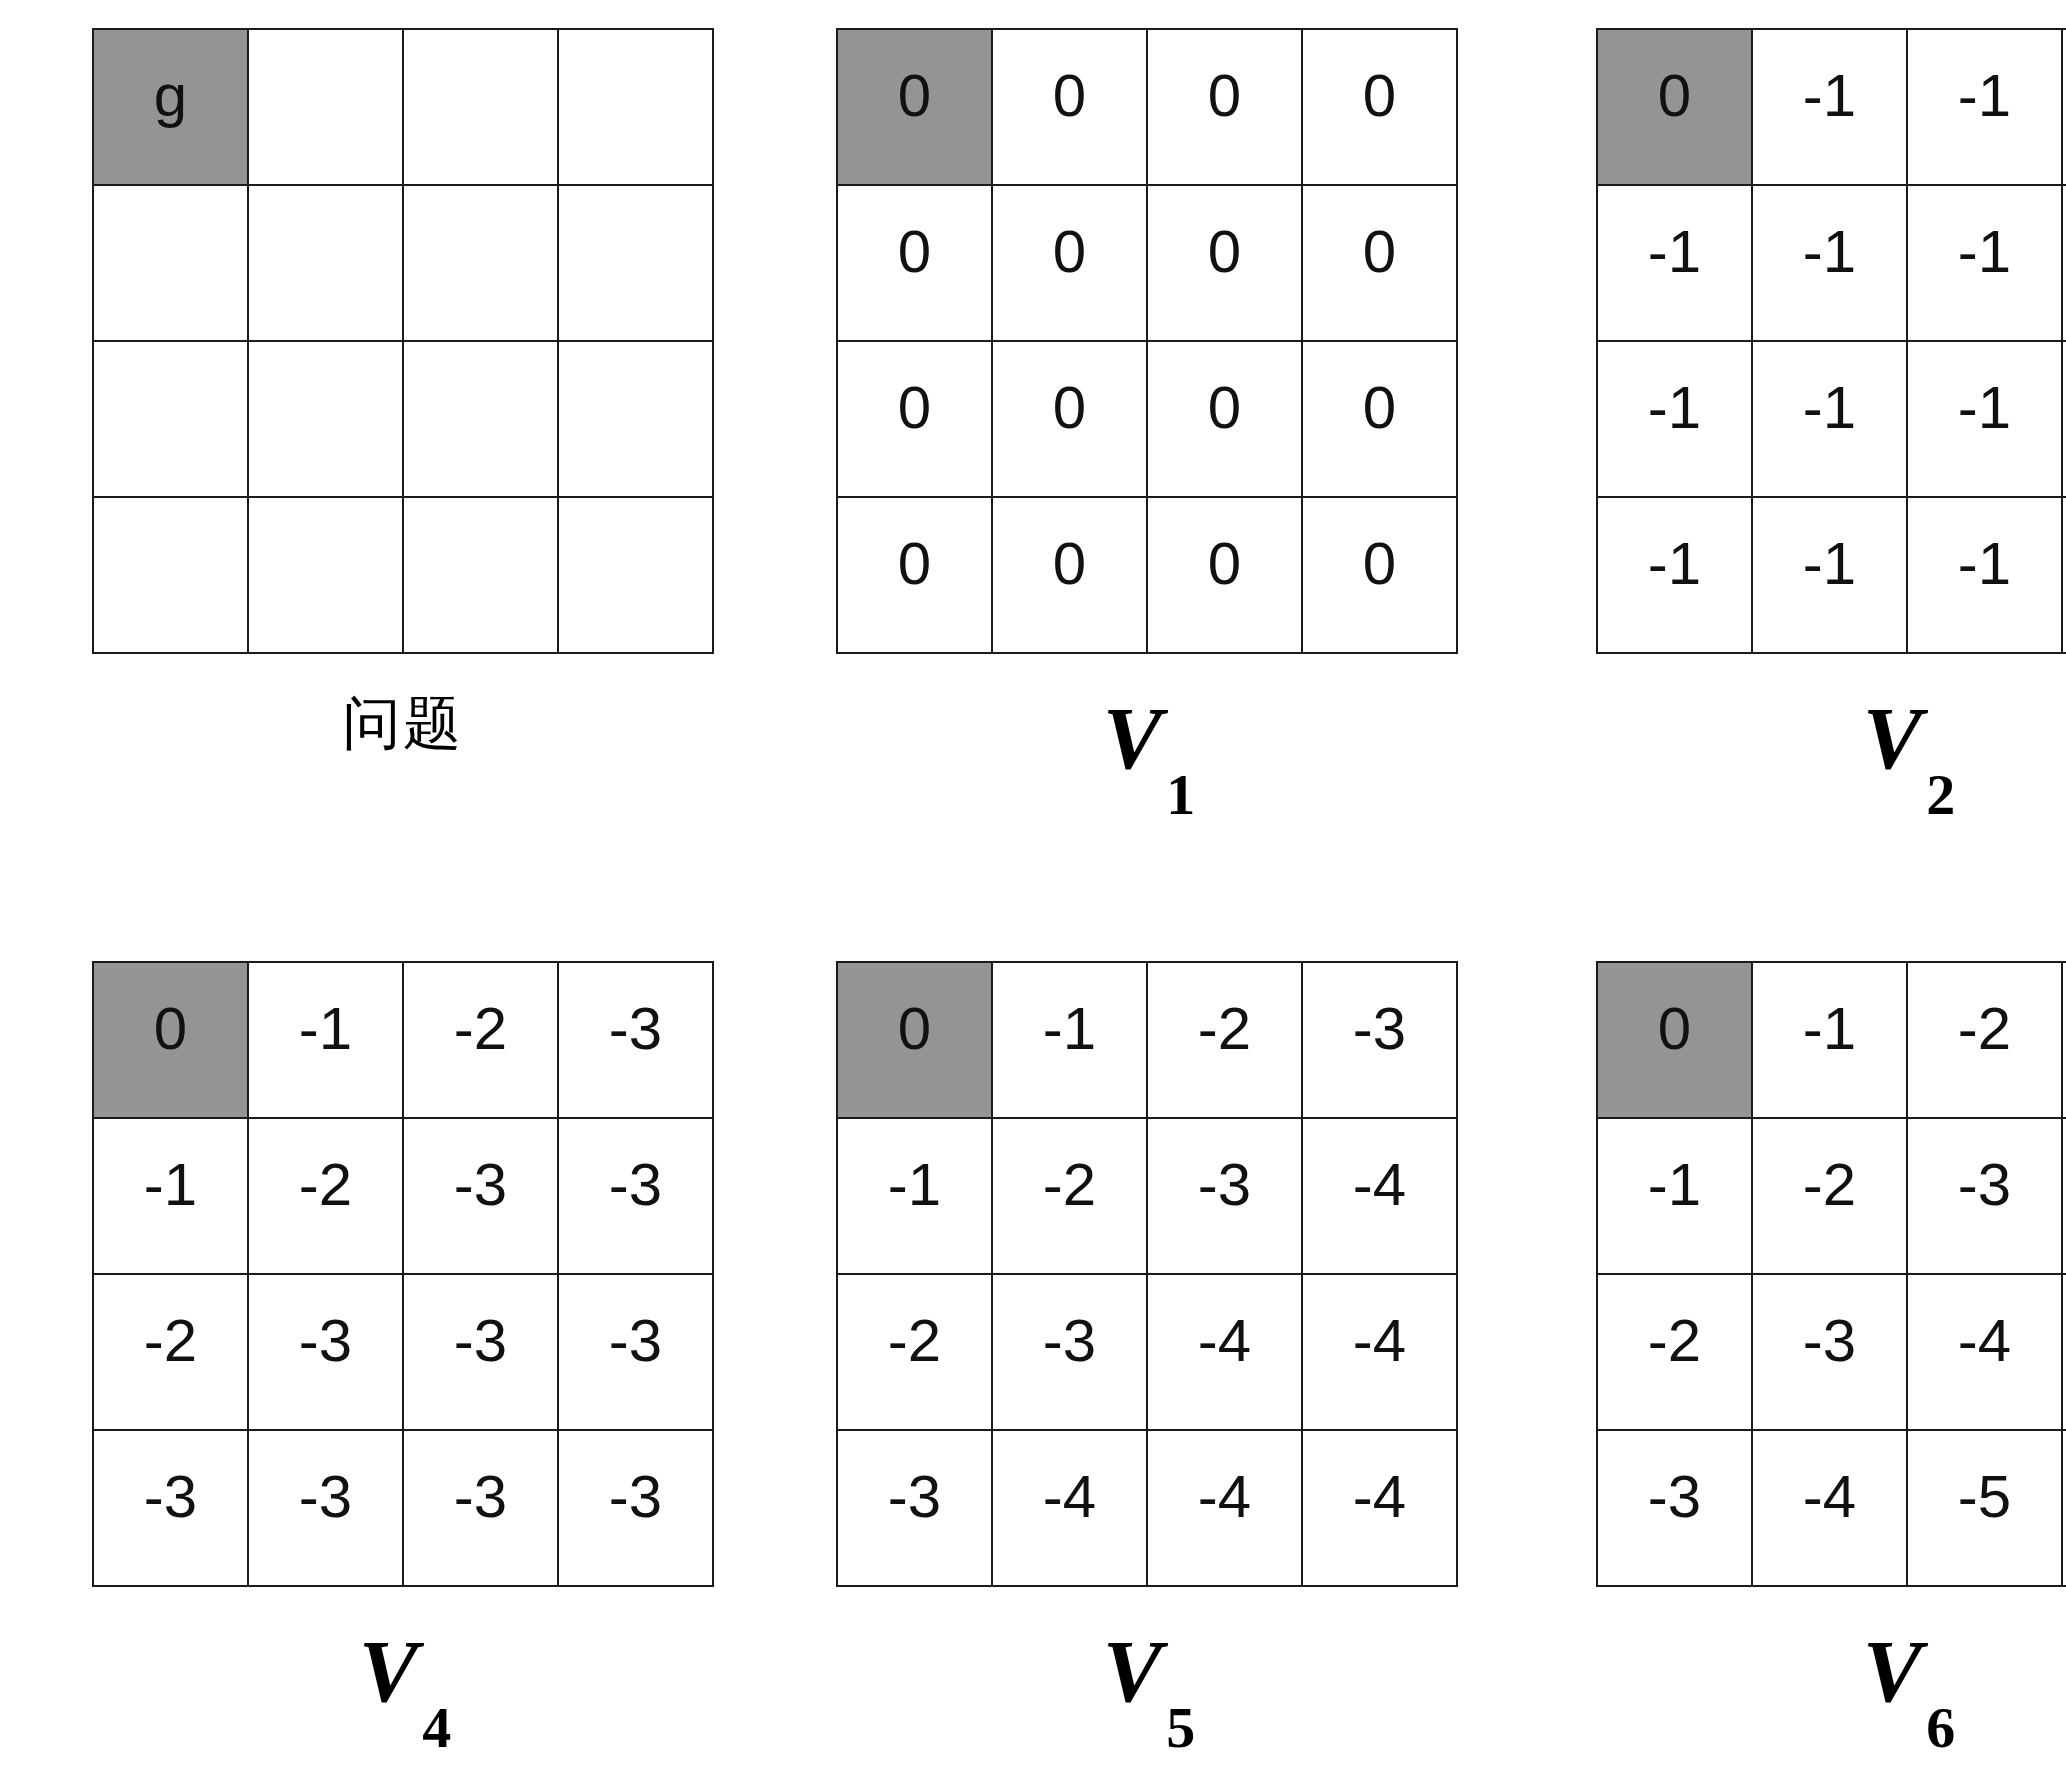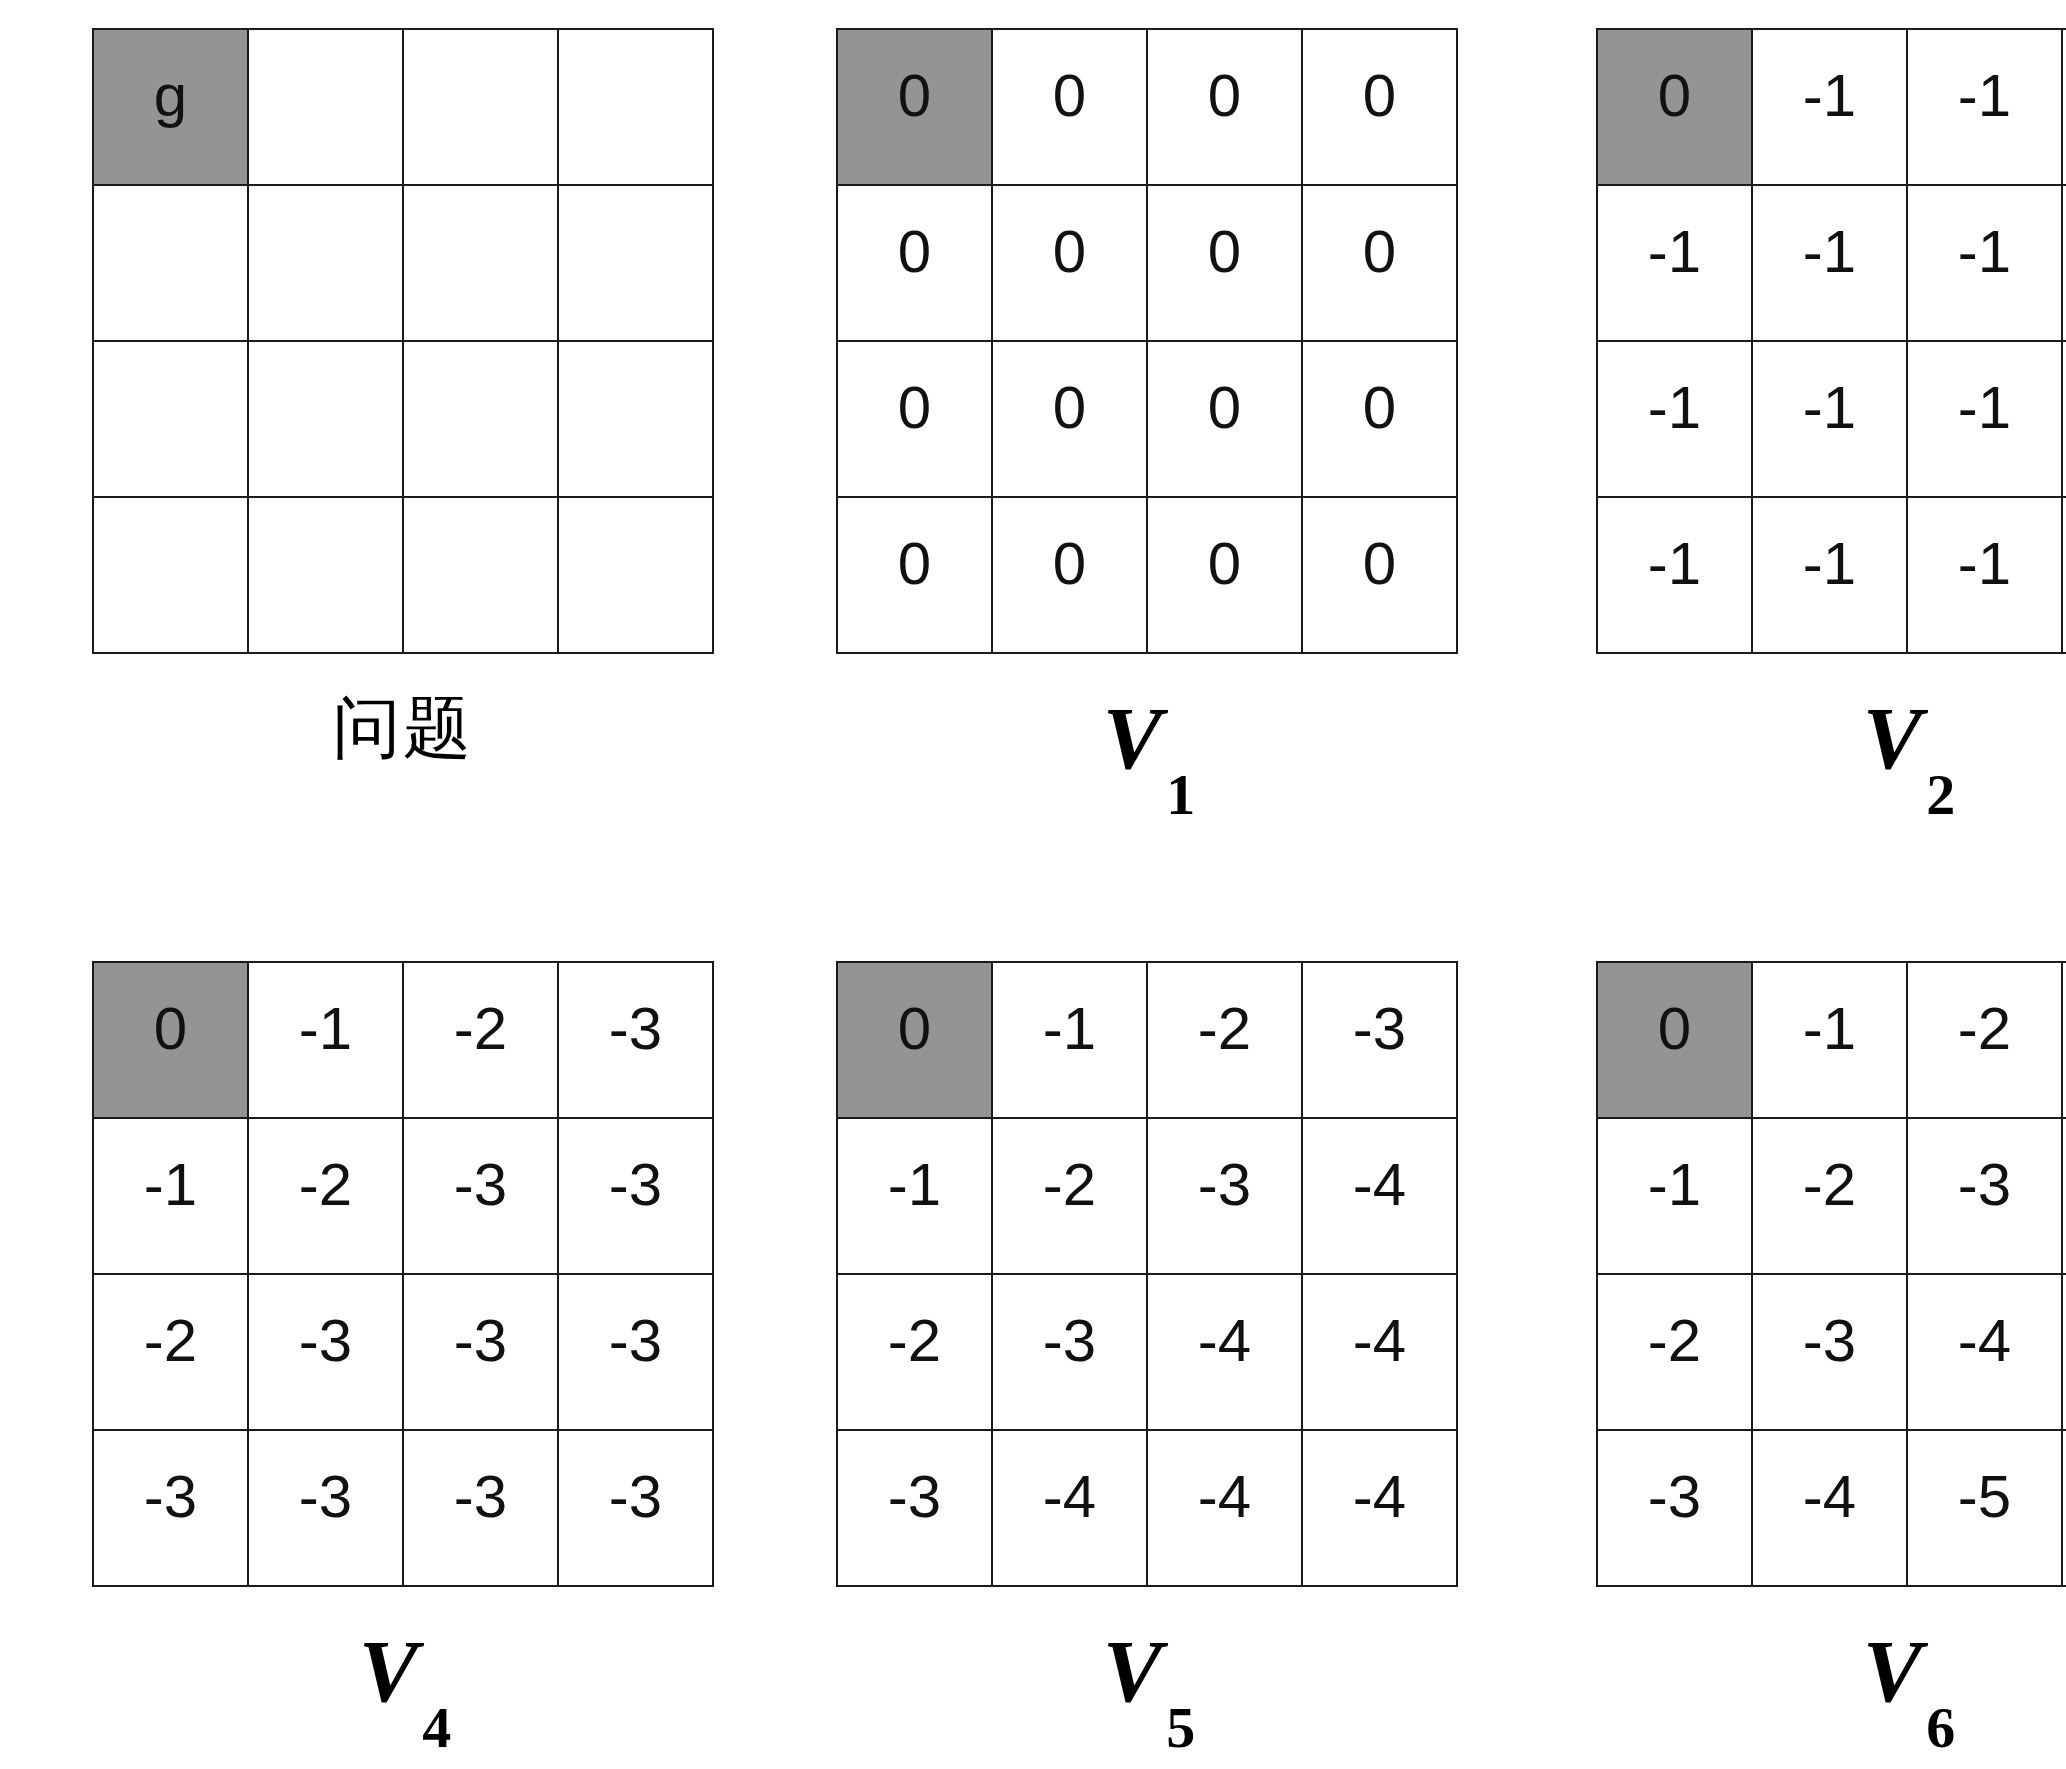--- a/index.html
+++ b/index.html
@@ -101,21 +101,21 @@
     font-size: 58px;
     line-height: 1;
     align-self: flex-end;
     position: relative;
     top: 10px;
     left: 4.1px;
   }
   .panel-label .cjk {
     font-family: "DejaVu Serif", "Liberation Serif", serif;
     font-weight: 400;
-    font-size: 68px;
+    font-size: 58px;
     line-height: 1;
     letter-spacing: 2.5px;
   }
 </style>
 </head>
 <body>
 
 <div id="board">
   <div class="grid-row top">
     <div class="slot-0">

